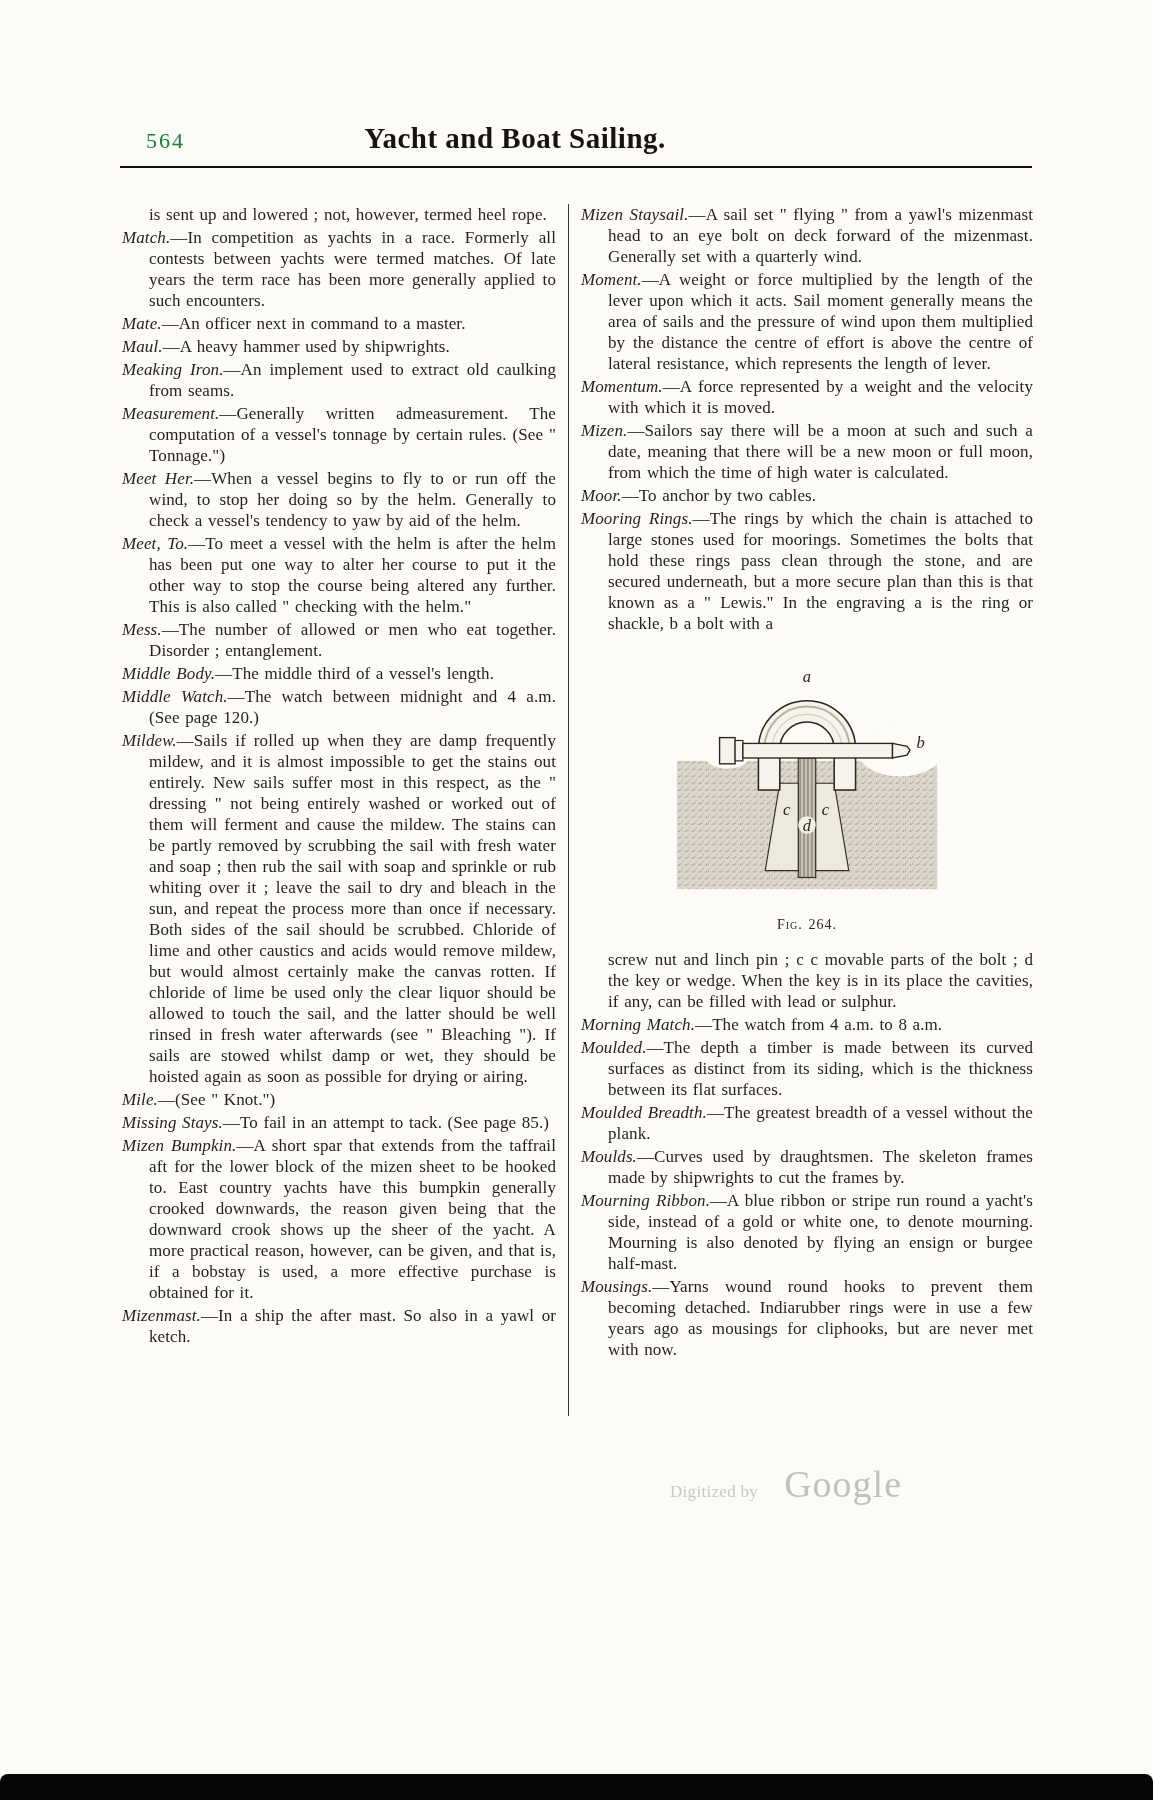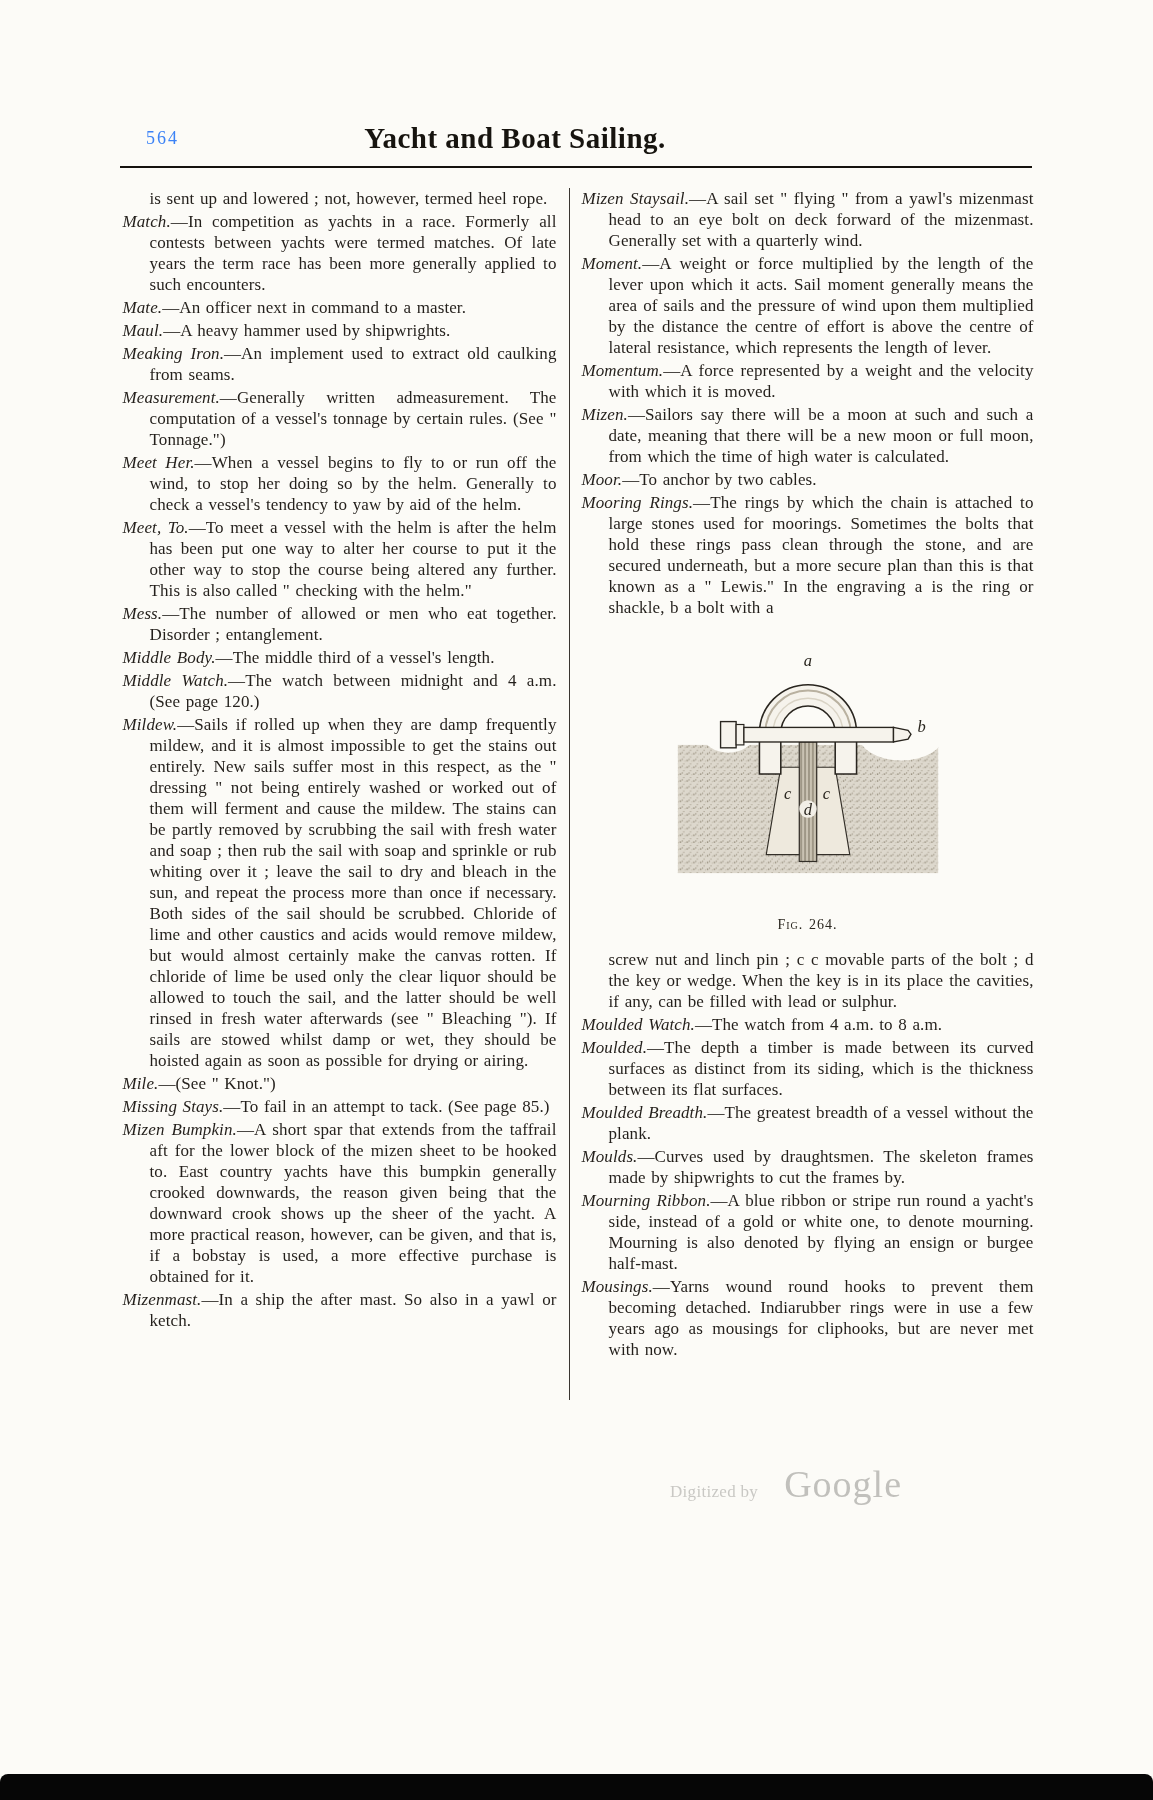--- a/index.html
+++ b/index.html
@@ -5,53 +5,53 @@
   html,body { margin:0; padding:0; background:#9a9a98; }
   .scan {
     position:relative; width:1153px; height:1800px; margin:0 auto;
     background:#fcfbf7; overflow:hidden;
     font-family:"Liberation Serif","DejaVu Serif",serif;
     color:#231f1b;
   }
   
   .pageno {
     position:absolute; top:128px; left:146px;
-    font-size:18px; letter-spacing:2px; color:#3b82f6;
+    font-size:22px; letter-spacing:2px; color:#15803d;
   }
   .booktitle {
     position:absolute; top:122px; left:0; width:1030px;
     text-align:center; font-weight:700;
     font-size:29px; letter-spacing:.5px; color:#17140f;
   }
   .header-rule {
     position:absolute; top:166px; left:120px; width:912px; height:2px;
     background:#15120e;
   }
   
   .columns {
-    position:absolute; top:188px; left:122px; width:912px;
-    display:flex; align-items:flex-start;justify-content:center;
+    position:absolute; top:204px; left:122px; width:912px;
+    display:flex; align-items:flex-start;
   }
   .col { font-size:17px; line-height:21px; letter-spacing:.1px; word-spacing:1.2px; }
   .col-left  { width:434px; }
   .col-right { width:452px; }
   .col-divider {
     width:1px; height:1212px; background:#3a3631;
     margin-left:12px; margin-right:12px; flex:none;
   }
   .entry {
     margin:0 0 2px 0; padding-left:27px; text-indent:-27px;
     text-align:justify;
   }
   .entry.cont { text-indent:0; }
   .term { font-style:italic; }
   
   .fig { margin:18px auto 14px auto; width:272px; text-align:center; }
   .figcap {
-    margin-top:28px; font-size:14px; font-variant:small-caps;
+    margin-top:12px; font-size:14px; font-variant:small-caps;
     letter-spacing:1px; color:#2a261f; text-align:center;
   }
   .figlbl {
     font-family:"Liberation Serif","DejaVu Serif",serif;
     font-style:italic; font-size:17px; fill:#2a261f;
   }
   
   .watermark {
     position:absolute; top:1462px; left:0; width:902px;
     text-align:right; white-space:nowrap;
@@ -146,21 +146,21 @@
           <text x="257" y="99" class="figlbl" text-anchor="middle">b</text>
           <text x="119" y="168" class="figlbl" text-anchor="middle">c</text>
           <text x="159" y="168" class="figlbl" text-anchor="middle">c</text>
           <text x="140" y="184" class="figlbl" text-anchor="middle">d</text>
         </svg>
         <figcaption class="figcap">Fig. 264.</figcaption>
       </figure>
 
       <p class="entry cont">screw nut and linch pin ; c c movable parts of the bolt ; d the key or wedge. When the key is in its place the cavities, if any, can be filled with lead or sulphur.</p>
 
-      <p class="entry"><i class="term">Moulded Watch.</i><span>—The watch from 4 a.m. to 8 a.m.</span></p>
+      <p class="entry"><i class="term">Morning Match.</i><span>—The watch from 4 a.m. to 8 a.m.</span></p>
       <p class="entry"><i class="term">Moulded.</i><span>—The depth a timber is made between its curved surfaces as distinct from its siding, which is the thickness between its flat surfaces.</span></p>
       <p class="entry"><i class="term">Moulded Breadth.</i><span>—The greatest breadth of a vessel without the plank.</span></p>
       <p class="entry"><i class="term">Moulds.</i><span>—Curves used by draughtsmen. The skeleton frames made by shipwrights to cut the frames by.</span></p>
       <p class="entry"><i class="term">Mourning Ribbon.</i><span>—A blue ribbon or stripe run round a yacht's side, instead of a gold or white one, to denote mourning. Mourning is also denoted by flying an ensign or burgee half-mast.</span></p>
       <p class="entry"><i class="term">Mousings.</i><span>—Yarns wound round hooks to prevent them becoming detached. Indiarubber rings were in use a few years ago as mousings for cliphooks, but are never met with now.</span></p>
     </div>
   </div>
 
   <div class="watermark">
     <span class="wm-prefix">Digitized by</span><span class="wm-brand">Google</span>

